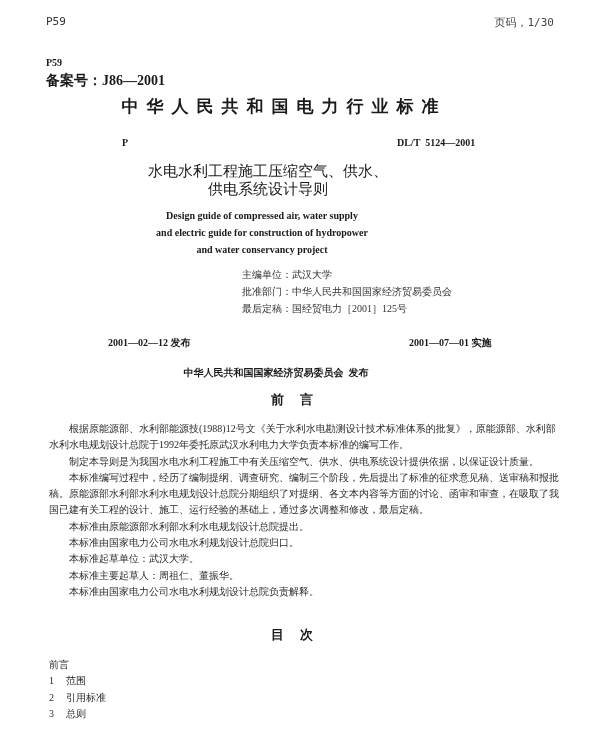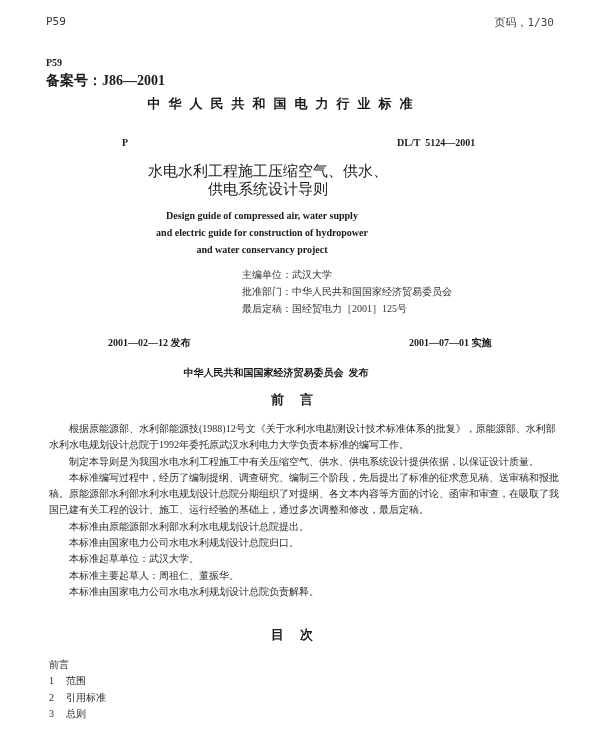--- a/index.html
+++ b/index.html
@@ -13,21 +13,21 @@
   .serif { font-family: "Liberation Serif", "DejaVu Serif", serif; }
   .sans { font-family: "DejaVu Sans", "Liberation Sans", sans-serif; }
   .bold { font-weight: bold; }
 
   .hdr-left { left: 46px; top: 15px; font-size: 11px; color: #333; }
   .hdr-right { right: 46px; top: 15px; font-size: 11px; color: #444; }
 
   .ref-code { left: 46px; top: 57px; font-size: 10px; }
   .filing { left: 46px; top: 72px; font-size: 14px; }
 
-  .std-title { left: 0; width: 568px; top: 95px; text-align: center; font-size: 13px; letter-spacing: 8px; }
+  .std-title { left: 0; width: 568px; top: 95px; text-align: center; font-size: 17px; letter-spacing: 8px; }
 
   .p-mark { left: 122px; top: 137px; font-size: 10px; }
   .std-no { left: 397px; top: 137px; font-size: 10px; }
 
   .cn-title { left: 0; width: 536px; top: 162px; text-align: center; font-size: 15px; line-height: 18px; }
 
   .en-title { left: 0; width: 524px; top: 207px; text-align: center; font-size: 10px; line-height: 17px; }
 
   .meta { left: 242px; font-size: 10px; color: #333; }
 

